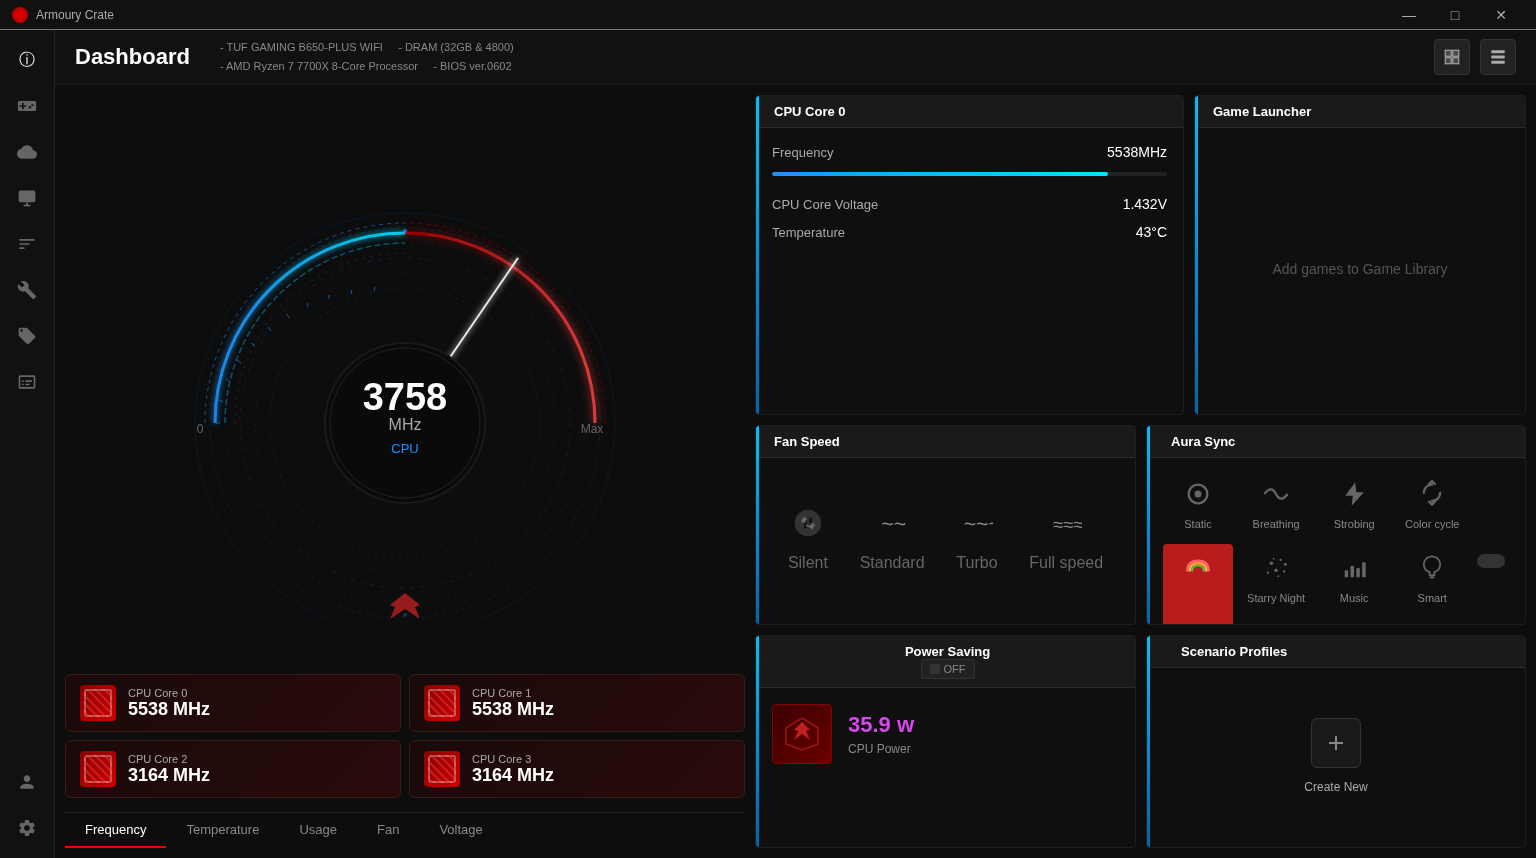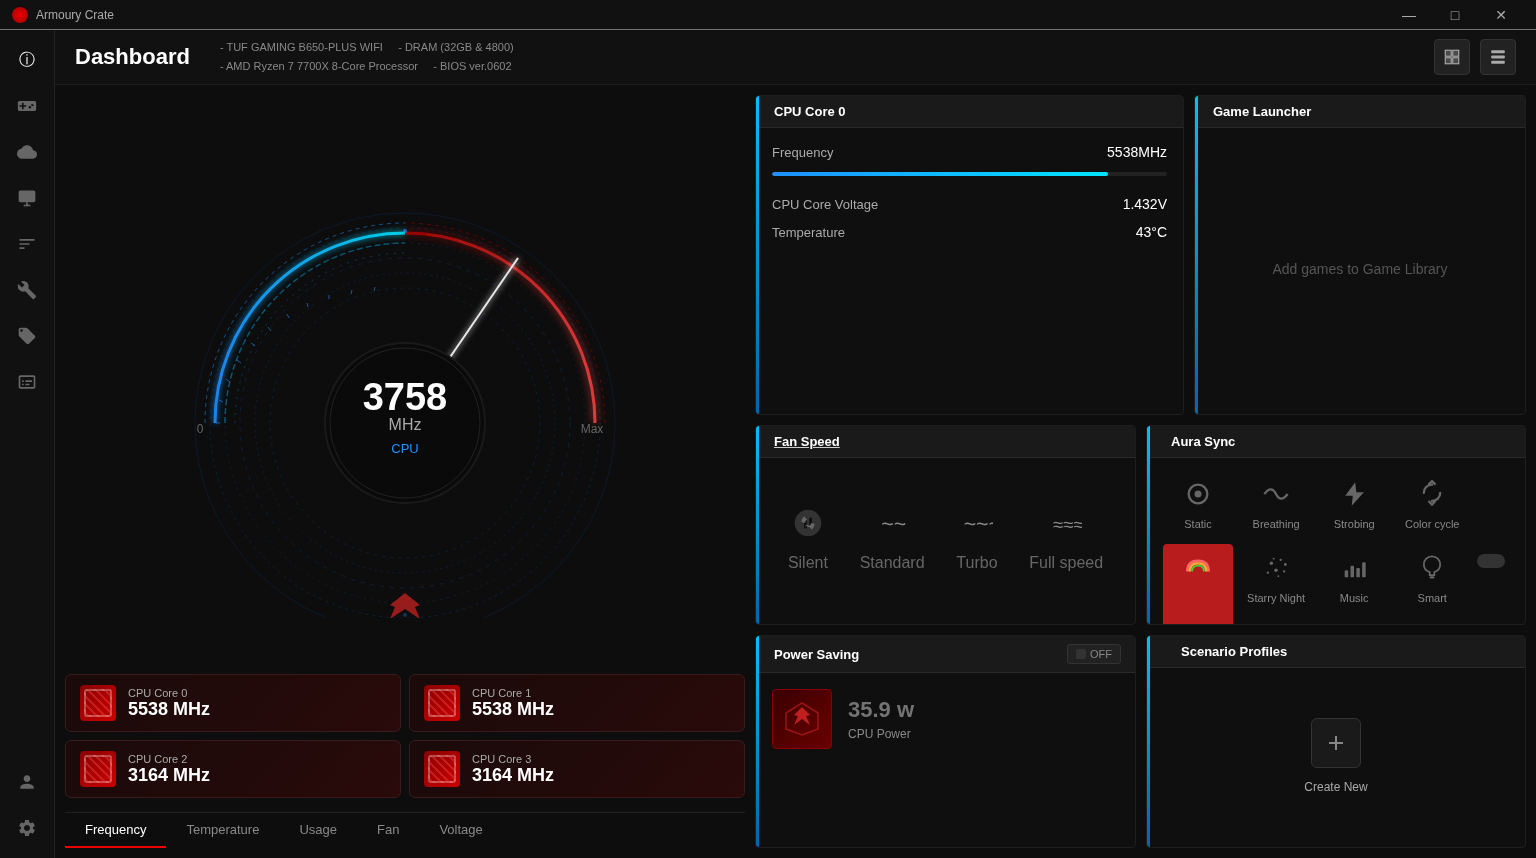--- a/index.html
+++ b/index.html
@@ -371,21 +371,21 @@
     }
     .power-icon-box {
       width: 60px; height: 60px;
       background: linear-gradient(135deg, #3a0000, #6a0000);
       border: 1px solid #8a0000;
       border-radius: 4px;
       display: flex; align-items: center; justify-content: center;
       position: relative;
     }
     .power-info { display: flex; flex-direction: column; gap: 4px; }
-    .power-watts { font-size: 22px; color: #737373; font-weight: bold; }
+    .power-watts { font-size: 22px; color: #d946ef; font-weight: bold; }
     .power-label-text { font-size: 12px; color: #888; }
 
     .toggle-off {
       display: flex;
       align-items: center;
       gap: 4px;
       background: #222;
       border: 1px solid #333;
       border-radius: 3px;
       padding: 3px 8px;
@@ -707,21 +707,21 @@
             <div class="game-panel-body">
               <span>Add games to Game Library</span>
             </div>
           </div>
         </div>
 
         <div class="mid-panels">
 
           <div class="panel fan-panel panel-wrapper">
             <div class="panel-left-bar"></div>
-            <div class="panel-header" style="padding-left: 18px; text-decoration: underline;">
+            <div class="panel-header" style="padding-left: 18px;">
               <span class="panel-title">Fan Speed</span>
             </div>
             <div class="fan-panel-body">
               <div class="fan-option">
                 <div class="fan-icon">
                   <svg width="32" height="32" viewBox="0 0 24 24" fill="#888">
                       <path d="M12 2C6.48 2 2 6.48 2 12s4.48 10 10 10 10-4.48 10-10S17.52 2 12 2zm-1 14H9V8h2v8zm4 0h-2V8h2v8z" opacity="0.3"></path>
                       <path d="M9.8 12c0-1.2.7-2.2 1.7-2.7L9.3 7.1C8 8 7.1 9.5 7 11.2L9.8 12zm4.4 0l2.8.8c-.1 1.7-1 3.2-2.3 4.1l-2.2-2.2c1-.5 1.7-1.5 1.7-2.7z" fill="#666"></path>
                       <text x="12" y="17" text-anchor="middle" font-size="8" fill="#888">~</text>
                     </svg>
@@ -860,21 +860,21 @@
 
               </div>
             </div>
           </div>
         </div>
 
         <div class="bot-panels">
 
           <div class="panel power-panel panel-wrapper">
             <div class="panel-left-bar"></div>
-            <div class="panel-header" style="padding-left: 18px;">
+            <div class="panel-header" style="padding-left: 18px; flex-direction: column;">
               <span class="panel-title">Power Saving</span>
               <div class="toggle-off">
                 <div class="toggle-off-dot"></div>
                 <span>OFF</span>
               </div>
             </div>
             <div class="power-panel-body">
               <div class="power-icon-box">
                 <svg width="40" height="40" viewBox="0 0 40 40">
 

